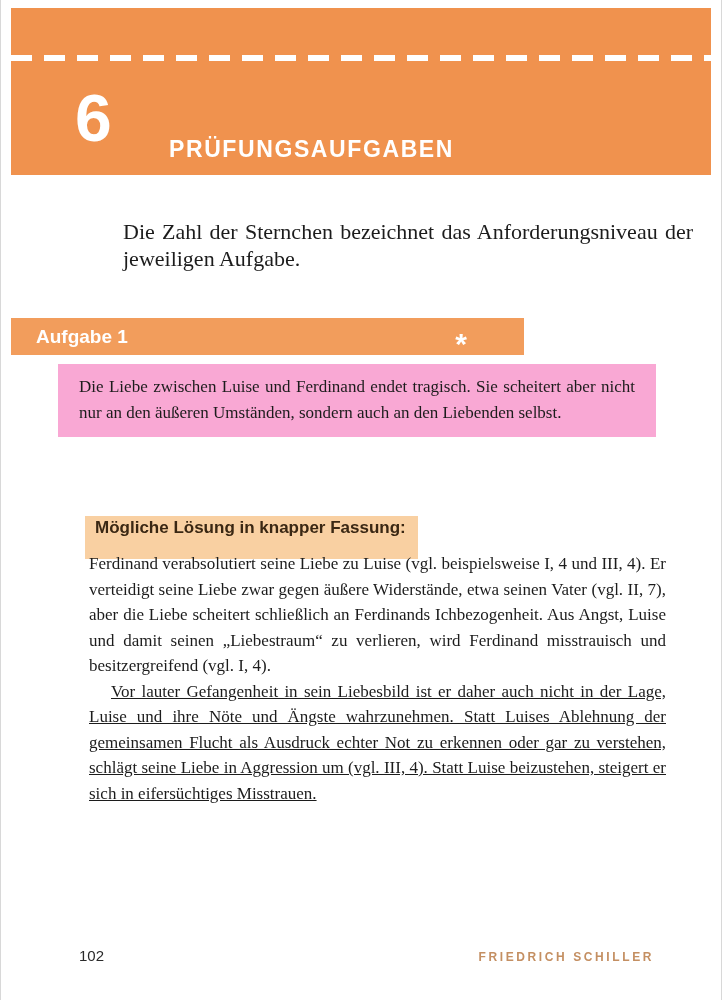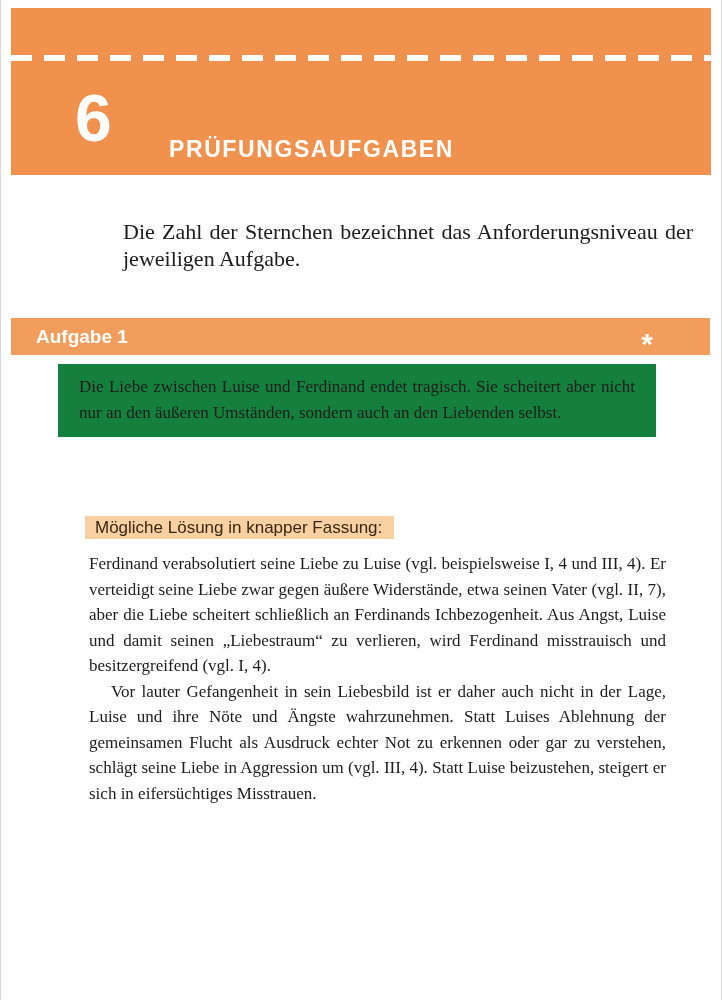--- a/index.html
+++ b/index.html
@@ -63,21 +63,21 @@
     font-size: 22px;
     line-height: 27px;
     text-align: justify;
     margin-left: 44px;
   }
 
   
   .task-bar {
     position: absolute;
     top: 318px; left: 10px;
-    width: 699px; height: 37px;
+    width: 513px; height: 37px;
     background: #f29d5c;
     display: flex;
     align-items: center;
     justify-content: space-between;
     padding: 0 57px 0 25px;
     font-family: "Liberation Sans", sans-serif;
     font-weight: bold;
     font-size: 19px;
     color: #ffffff;
   }
@@ -85,50 +85,50 @@
     font-size: 30px;
     font-weight: bold;
     transform: translateY(7px);
   }
 
   
   .task-box {
     position: absolute;
     top: 364px; left: 57px;
     width: 598px;
-    background: #15803d;
+    background: #f9a8d4;
     padding: 10px 21px 12px 21px;
     font-size: 17px;
     line-height: 25.5px;
   }
   .task-box p { text-align: justify; }
 
   
   .solution-heading-wrap {
     position: absolute;
     top: 516px; left: 84px;
   }
   .solution-heading {
     display: inline-block;
     background: #f9d0a2;
-    padding: 2px 12px 1px 10px;
+    padding: 2px 12px 21px 10px;
     font-family: "Liberation Sans", sans-serif;
-    font-weight: normal;
+    font-weight: bold;
     font-size: 17px;
     color: #3a2713;
   }
   .solution-body {
     position: absolute;
     top: 551px; left: 88px;
     width: 577px;
     font-size: 17px;
     line-height: 25.5px;
   }
   .solution-body p { text-align: justify; }
-  .solution-body p.indent { text-indent: 22px; }
+  .solution-body p.indent { text-indent: 22px; text-decoration: underline; }
 
   
   .footer {
     position: absolute;
     left: 78px; right: 67px;
     bottom: 36px;
     display: flex;
     justify-content: space-between;
     align-items: baseline;
   }
@@ -173,14 +173,18 @@
 
   <div class="solution-heading-wrap">
     <span class="solution-heading">Mögliche Lösung in knapper Fassung:</span>
   </div>
 
   <div class="solution-body">
     <p>Ferdinand verabsolutiert seine Liebe zu Luise (vgl. beispielsweise I, 4 und III, 4). Er verteidigt seine Liebe zwar gegen äußere Widerstände, etwa seinen Vater (vgl. II, 7), aber die Liebe scheitert schließlich an Ferdinands Ichbezogenheit. Aus Angst, Luise und damit seinen „Liebestraum“ zu verlieren, wird Ferdinand misstrauisch und besitzergreifend (vgl. I, 4).</p>
     <p class="indent">Vor lauter Gefangenheit in sein Liebesbild ist er daher auch nicht in der Lage, Luise und ihre Nöte und Ängste wahrzunehmen. Statt Luises Ablehnung der gemeinsamen Flucht als Ausdruck echter Not zu erkennen oder gar zu verstehen, schlägt seine Liebe in Aggression um (vgl. III, 4). Statt Luise beizustehen, steigert er sich in eifersüchtiges Misstrauen.</p>
   </div>
 
+  <div class="footer">
+    <span class="page-number">102</span>
+    <span class="author-name">FRIEDRICH SCHILLER</span>
+  </div>
 
 </div>
 
 </body></html>

